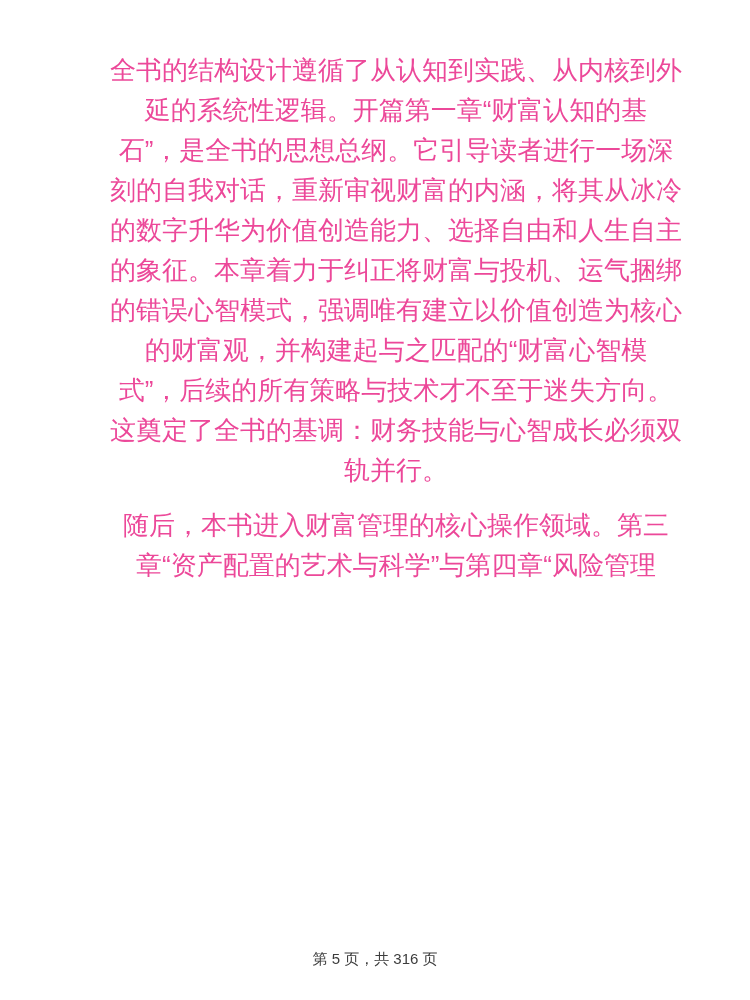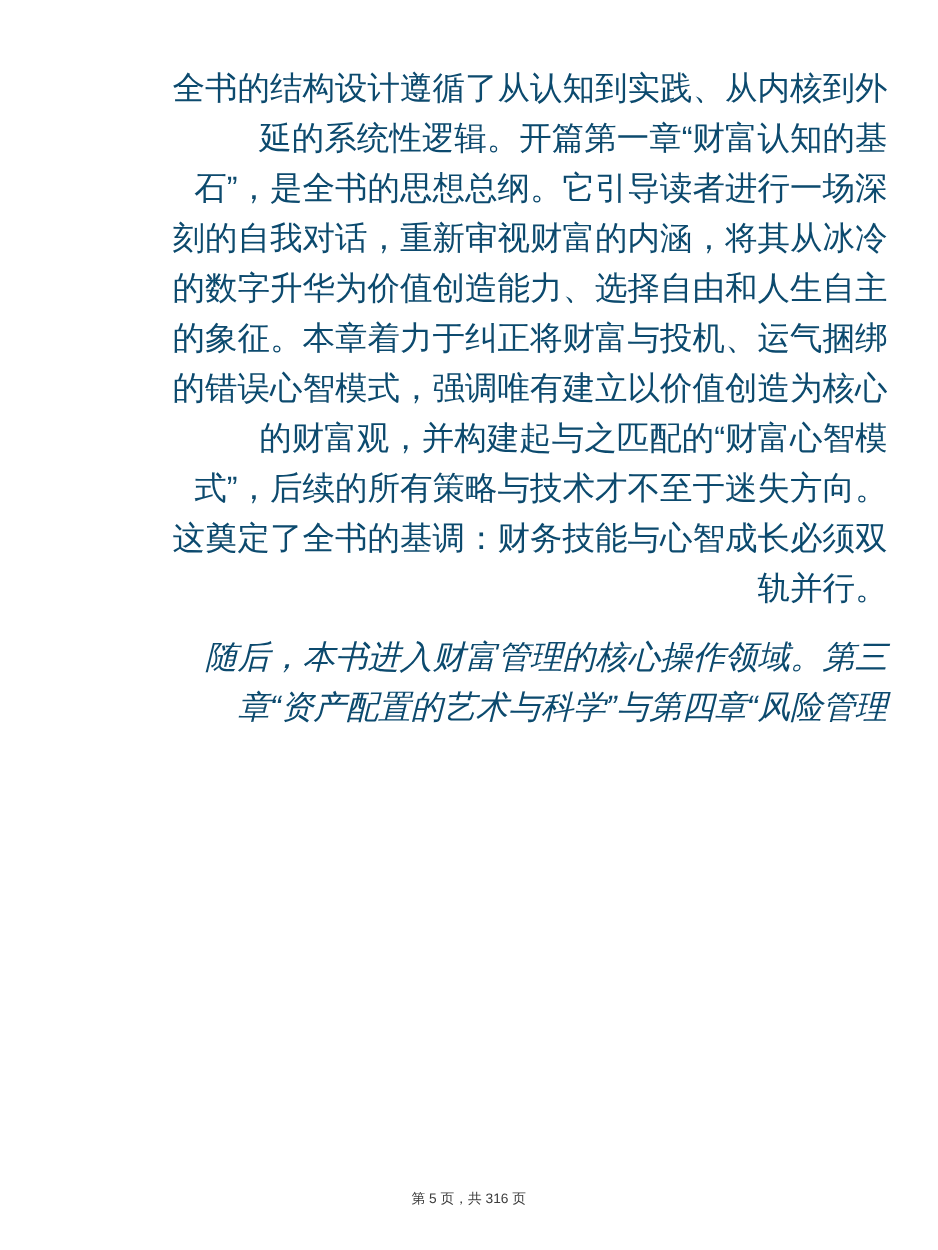--- a/index.html
+++ b/index.html
@@ -18,34 +18,34 @@
   }
   .content {
     position: absolute;
     top: 50px;
     left: 82px;
     right: 40px;
   }
   .paragraph {
     font-size: 26px;
     line-height: 40px;
-    color: #0c4a6e;
+    color: #ec4899;
     white-space: pre-line;
     letter-spacing: 0px;
     margin-bottom: 15px;
-    text-align: right;
+    text-align: center;
   }
-  .paragraph:last-child { margin-bottom: 0; font-style: italic; }
+  .paragraph:last-child { margin-bottom: 0; }
   .page-footer {
     position: absolute;
     top: 949px;
     left: 0;
     width: 750px;
     text-align: center;
-    font-size: 11px;
+    font-size: 15px;
     line-height: 20px;
     color: #3c3c3c;
   }
 </style>
 </head>
 <body>
 
 <div class="page">
   <div class="content">
     <div class="paragraph">全书的结构设计遵循了从认知到实践、从内核到外

